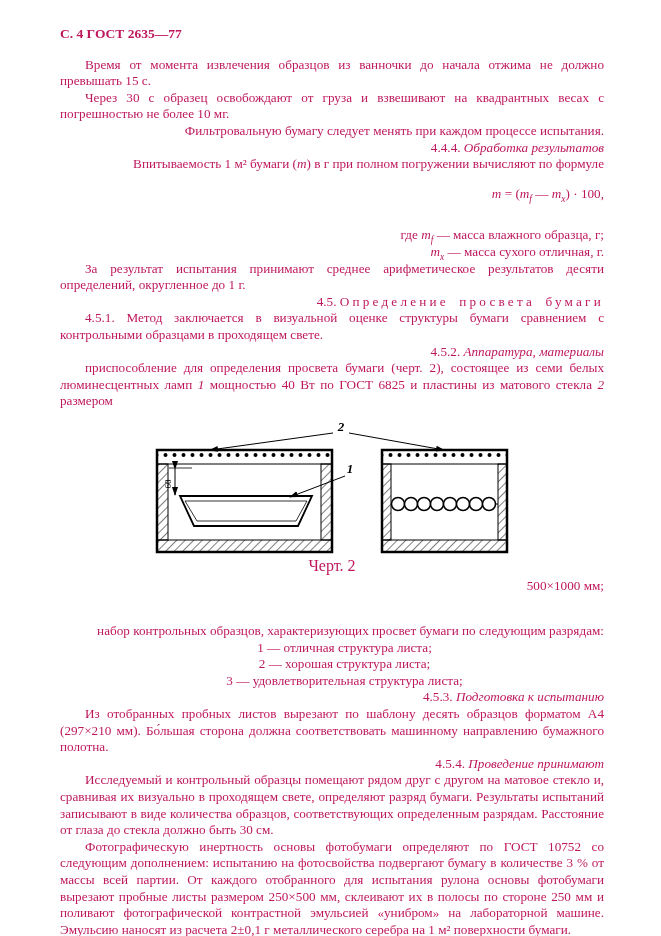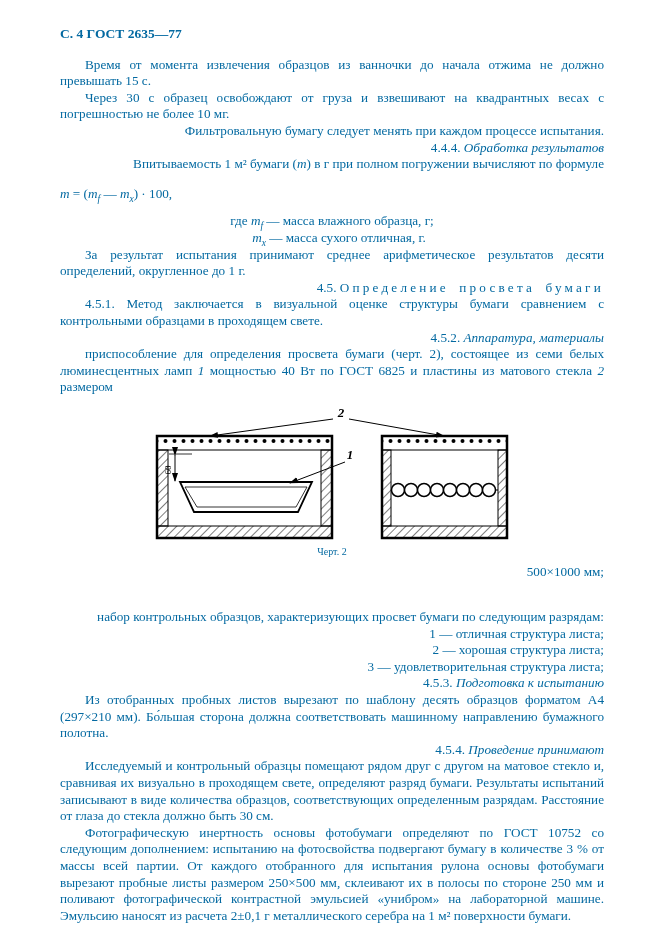--- a/index.html
+++ b/index.html
@@ -1,38 +1,38 @@
 <!DOCTYPE html>
 <html><head>
 <meta charset="utf-8">
 <style>
   * { box-sizing: border-box; }
   html, body { margin: 0; padding: 0; background: #ffffff; }
   .page {
     width: 661px; height: 936px; background: #ffffff; position: relative;
     padding: 26px 57px 20px 60px;
     font-family: "Liberation Serif", "DejaVu Serif", serif;
-    font-size: 13.2px; line-height: 16.6px; color: #0369a1;
+    font-size: 13.2px; line-height: 16.6px; color: #be185d;
     overflow: hidden;
   }
   .page-header { font-weight: 700; font-size: 13.5px; margin-bottom: 14px; }
   p { margin: 0; text-align: justify; }
   .indent { text-indent: 25px; }
   .nojust { text-align: right; }
   .heading-title { font-style: italic; }
   .spaced { letter-spacing: 3.2px; word-spacing: 4px; }
-  .formula { text-align: left; margin: 13px 0 11px; }
+  .formula { text-align: right; margin: 13px 0 25px; }
   .formula i { font-family: "Liberation Serif", serif; }
   sub { font-size: 9.5px; line-height: 0; }
-  .where-line { text-align: center; }
+  .where-line { text-align: right; }
   .where-line2 { padding-left: 14px; }
   .fig-wrap { width: 360px; margin: 10px auto 0; }
-  .fig-caption { text-align: center; font-size: 10px; margin: 2px 0 4px; font-family: Liberation Serif, serif; }
+  .fig-caption { text-align: center; font-size: 16px; margin: 2px 0 4px; font-family: Liberation Serif, serif; }
   .gap-top { margin-top: 28px; }
-  .list-line { text-align: right; text-indent: 25px; }
+  .list-line { text-align: center; text-indent: 25px; }
   svg { display: block; }
 </style>
 </head>
 <body>
 
 <div class="page">
 
   <div class="page-header">С. 4 ГОСТ 2635—77</div>
 
   <p class="indent">Время от момента извлечения образцов из ванночки до начала отжима не должно превышать 15 с.</p>

